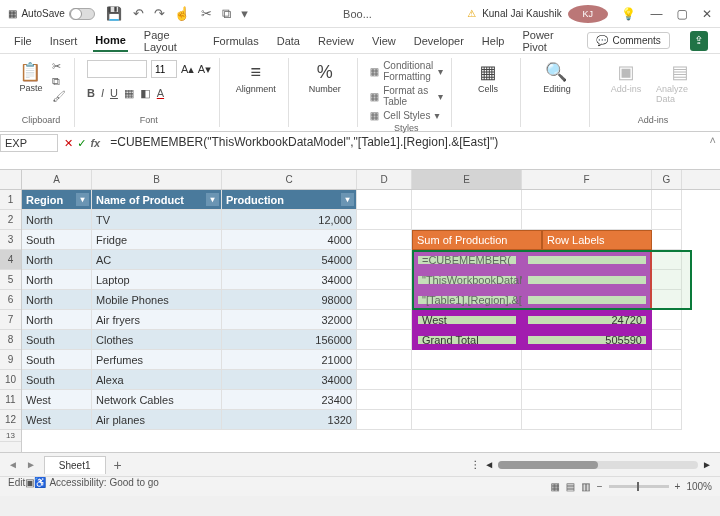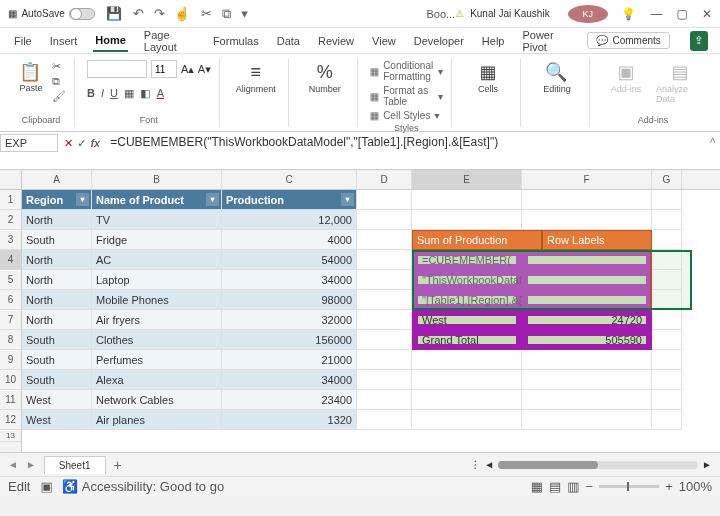--- a/index.html
+++ b/index.html
@@ -4,23 +4,23 @@
 <style>
 * { box-sizing: border-box; margin: 0; padding: 0; font-family: "Segoe UI", sans-serif; }
 body { background: #f0f0f0; width: 720px; height: 516px; overflow: hidden; font-size: 11px; color: #333; }
 
 .titlebar { height: 28px; background: #fff; display: flex; align-items: center; padding: 0 8px; border-bottom: 1px solid #e0e0e0; }
 .titlebar .autosave { display: flex; align-items: center; gap: 4px; font-size: 10px; }
 .titlebar .toggle { width: 26px; height: 12px; background: #ddd; border-radius: 6px; border: 1px solid #aaa; display: inline-flex; align-items: center; }
 .titlebar .toggle::before { content: ""; width: 10px; height: 10px; background: #fff; border-radius: 50%; border: 1px solid #999; }
 .titlebar .qat { display: flex; gap: 10px; margin-left: 12px; color: #666; }
 .titlebar .qat span { font-size: 13px; }
-.titlebar .doc-title { flex: 1; text-align: right; font-size: 11px; color: #555; }
+.titlebar .doc-title { flex: 1; text-align: center; font-size: 11px; color: #555; }
 .titlebar .user { display: flex; align-items: center; gap: 6px; font-size: 10px; }
-.titlebar .avatar { width: 40px; height: 18px; border-radius: 50%; background: #b77; color: #fff; display: flex; align-items: center; justify-content: center; font-size: 9px; margin-left: 12px; }
+.titlebar .avatar { width: 40px; height: 18px; border-radius: 50%; background: #b77; color: #fff; display: flex; align-items: center; justify-content: center; font-size: 9px; }
 .titlebar .win { display: flex; gap: 14px; margin-left: 14px; color: #555; font-size: 12px; }
 
 .menubar { height: 26px; background: #fff; display: flex; align-items: center; padding: 0 12px; gap: 14px; font-size: 11px; border-bottom: 1px solid #e0e0e0; }
 .menubar .tab { padding: 4px 2px; color: #444; }
 .menubar .tab.active { border-bottom: 2px solid #217346; color: #111; font-weight: 600; }
 .menubar .comments { margin-left: auto; border: 1px solid #ccc; border-radius: 3px; padding: 2px 8px; font-size: 10px; display: flex; align-items: center; gap: 4px; }
 .menubar .share { width: 22px; height: 20px; background: #217346; border-radius: 3px; margin-left: 6px; display: flex; align-items: center; justify-content: center; color: #fff; font-size: 11px; }
 
 .ribbon { height: 78px; background: #fff; display: flex; padding: 4px 8px; gap: 4px; border-bottom: 1px solid #ccc; }
 .ribbon-group { border-right: 1px solid #e0e0e0; padding: 2px 8px; display: flex; flex-direction: column; justify-content: space-between; }
@@ -72,21 +72,21 @@
 .highlight { position: absolute; border: 2px solid #0a7a3a; background: rgba(200,230,200,0.3); pointer-events: none; }
 
 .tabs { height: 24px; background: #f3f3f3; border-top: 1px solid #ccc; display: flex; align-items: center; padding: 0 8px; gap: 8px; font-size: 10px; }
 .tabs .nav { color: #888; }
 .tabs .sheet-tab { background: #fff; border: 1px solid #ccc; border-bottom: none; padding: 3px 14px; }
 .tabs .add { color: #666; font-size: 14px; }
 .tabs .scroll { margin-left: auto; display: flex; align-items: center; gap: 4px; }
 .tabs .track { width: 200px; height: 8px; background: #ddd; border-radius: 4px; position: relative; }
 .tabs .thumb { position: absolute; left: 0; width: 100px; height: 8px; background: #999; border-radius: 4px; }
 
-.status { height: 20px; background: #f3f3f3; border-top: 1px solid #ddd; display: flex; align-items: center; padding: 0 8px; font-size: 13px; color: #555; gap: 10px; }
+.status { height: 20px; background: #f3f3f3; border-top: 1px solid #ddd; display: flex; padding: 0 8px; font-size: 10px; color: #555; }
 .status .zoom { margin-left: auto; display: flex; align-items: center; gap: 6px; }
 .status .ztrack { width: 60px; height: 3px; background: #ccc; position: relative; }
 .status .ztrack::after { content: ""; position: absolute; left: 28px; top: -3px; width: 2px; height: 9px; background: #666; }
 
 .cA { width: 70px; } .cB { width: 130px; } .cC { width: 135px; } .cD { width: 55px; }
 .cE { width: 110px; } .cF { width: 130px; } .cG { width: 30px; }
 </style>
 </head>
 <body>
 

